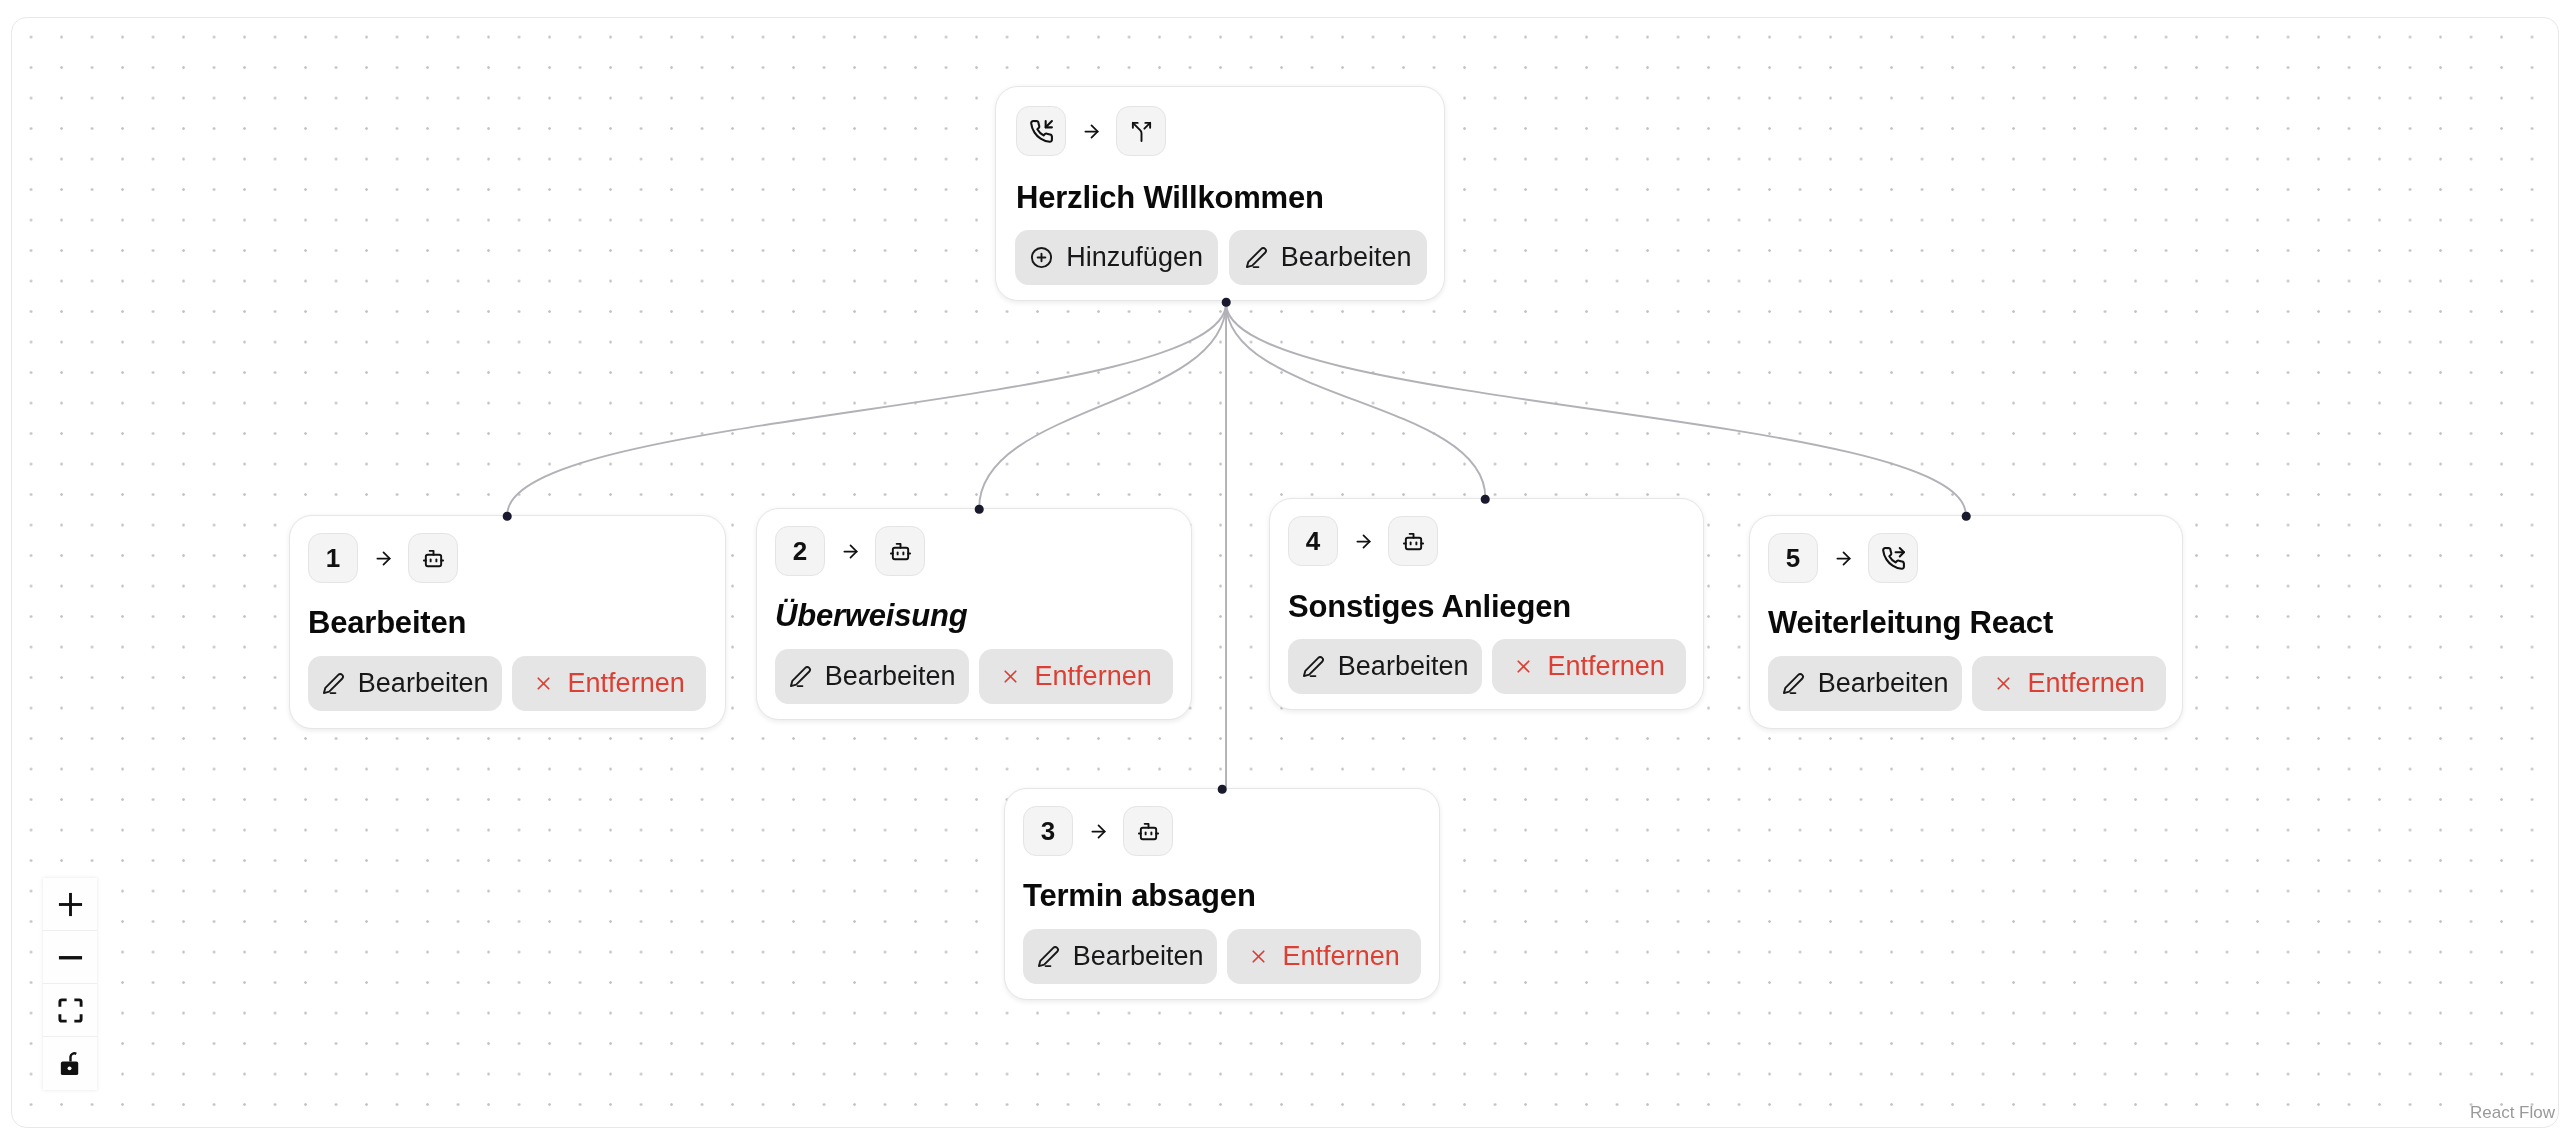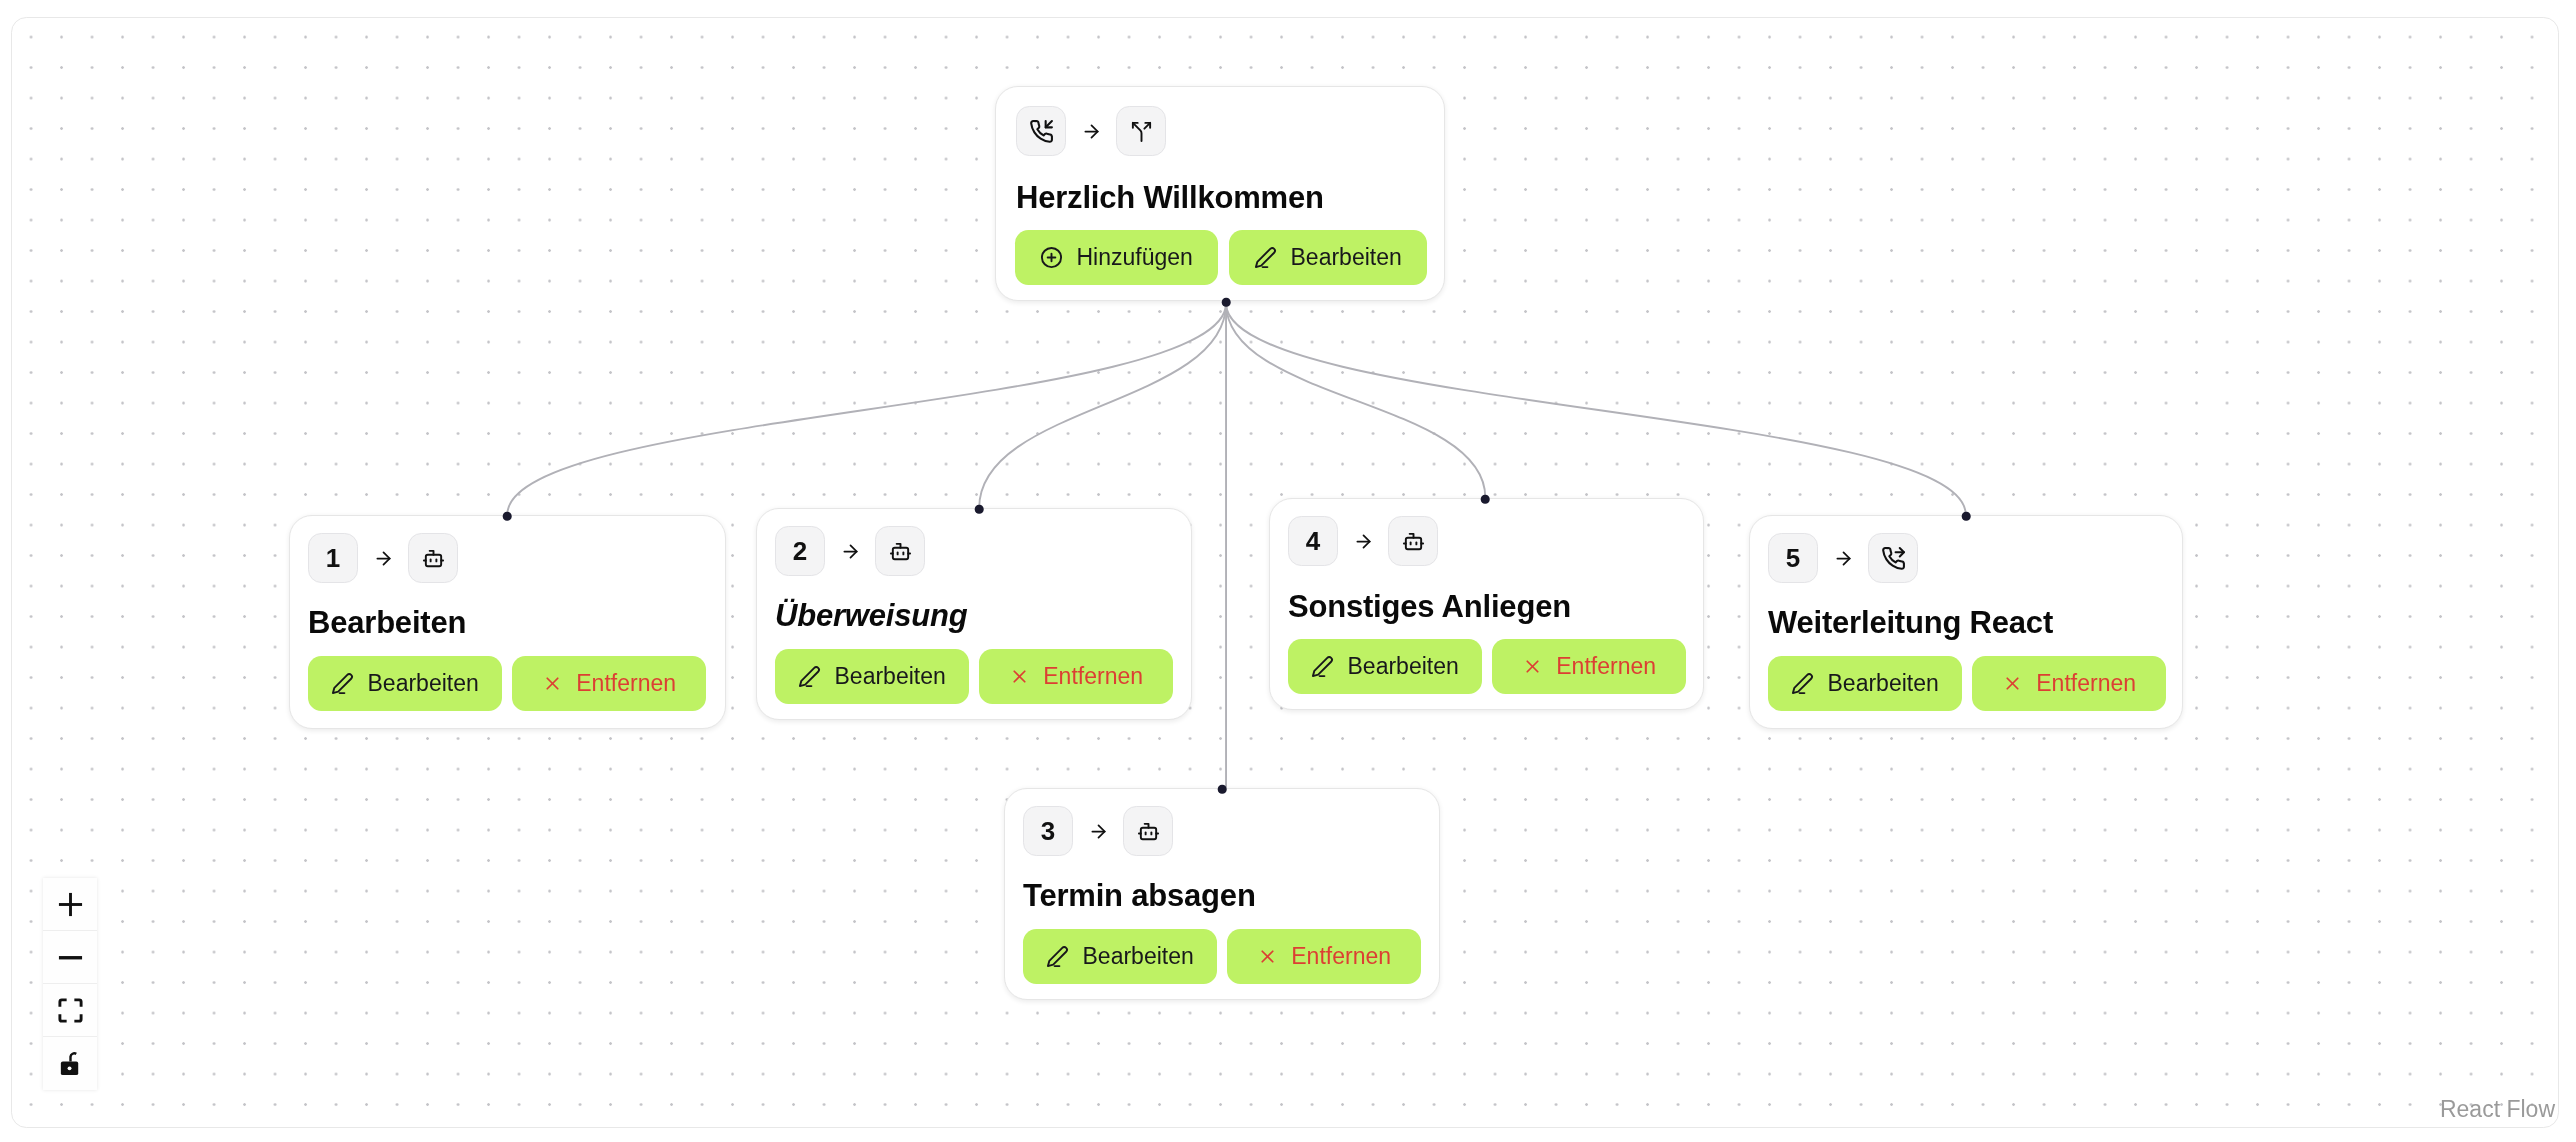--- a/index.html
+++ b/index.html
@@ -12,31 +12,31 @@
            background-size:30.5px 30.5px; background-position:3.8px 3.8px; }
   svg.edges { position:absolute; left:0; top:0; width:2576px; height:1142px; pointer-events:none; }
   .node { position:absolute; background:#ffffff; border:1.9px solid #e6e6e6; border-radius:23px;
           box-shadow:0 1.9px 5.7px rgba(0,0,0,0.08); box-sizing:border-box;padding-left:24px; }
   .icon-row { position:absolute; left:18px; top:17px; display:flex; align-items:center; }
   .ibox { width:50px; height:50px; border-radius:13.3px; background:#f4f4f5; border:1.4px solid #e4e4e7;
           box-sizing:border-box; display:flex; align-items:center; justify-content:center;
           font-weight:700; font-size:26px; color:#111; }
   .arrow { width:50px; height:50px; display:flex; align-items:center; justify-content:center; }
   .title { position:absolute; left:18px; font-weight:700; font-size:31px; color:#0a0a0a; white-space:nowrap; letter-spacing:-0.2px; }
-  .btn { position:absolute; height:55px; border-radius:13.3px; background:#bef264;
+  .btn { position:absolute; height:55px; border-radius:13.3px; background:#e5e5e5;
          display:flex; align-items:center; justify-content:center; gap:13.3px;
-         font-size:23px; color:#18181b; box-sizing:border-box; cursor:pointer; }
+         font-size:27px; color:#18181b; box-sizing:border-box; cursor:pointer; }
   .btn.danger { color:#dc3f33; }
   .btn svg { flex:none; }
   .handle { position:absolute; width:8.6px; height:8.6px; border-radius:50%; background:#1a1a2e; transform:translate(-50%,-50%); }
   .controls { position:absolute; left:43px; top:878px; width:54px; box-shadow:0 0 3.8px rgba(0,0,0,0.10); background:#fefefe; }
   .ctrl { width:54px; height:53px; display:flex; align-items:center; justify-content:center;
           background:#fefefe; border-bottom:1.4px solid #eeeeee; box-sizing:border-box; cursor:pointer; }
   .ctrl:last-child { border-bottom:none; }
-  .attribution { position:absolute; right:21px; bottom:19px; font-size:23px; color:#9a9a9a; }
+  .attribution { position:absolute; right:21px; bottom:19px; font-size:17px; color:#9a9a9a; }
 </style>
 </head>
 <body>
 
 <div class="frame"></div>
 
 <svg class="edges" viewBox="0 0 2702 1198">
   <g fill="none" stroke="#b1b1b7" stroke-width="2">
     <path d="M1286 318 C1286 430, 532 430, 532 540"></path>
     <path d="M1286 318 C1286 425, 1027 425, 1027 533"></path>

